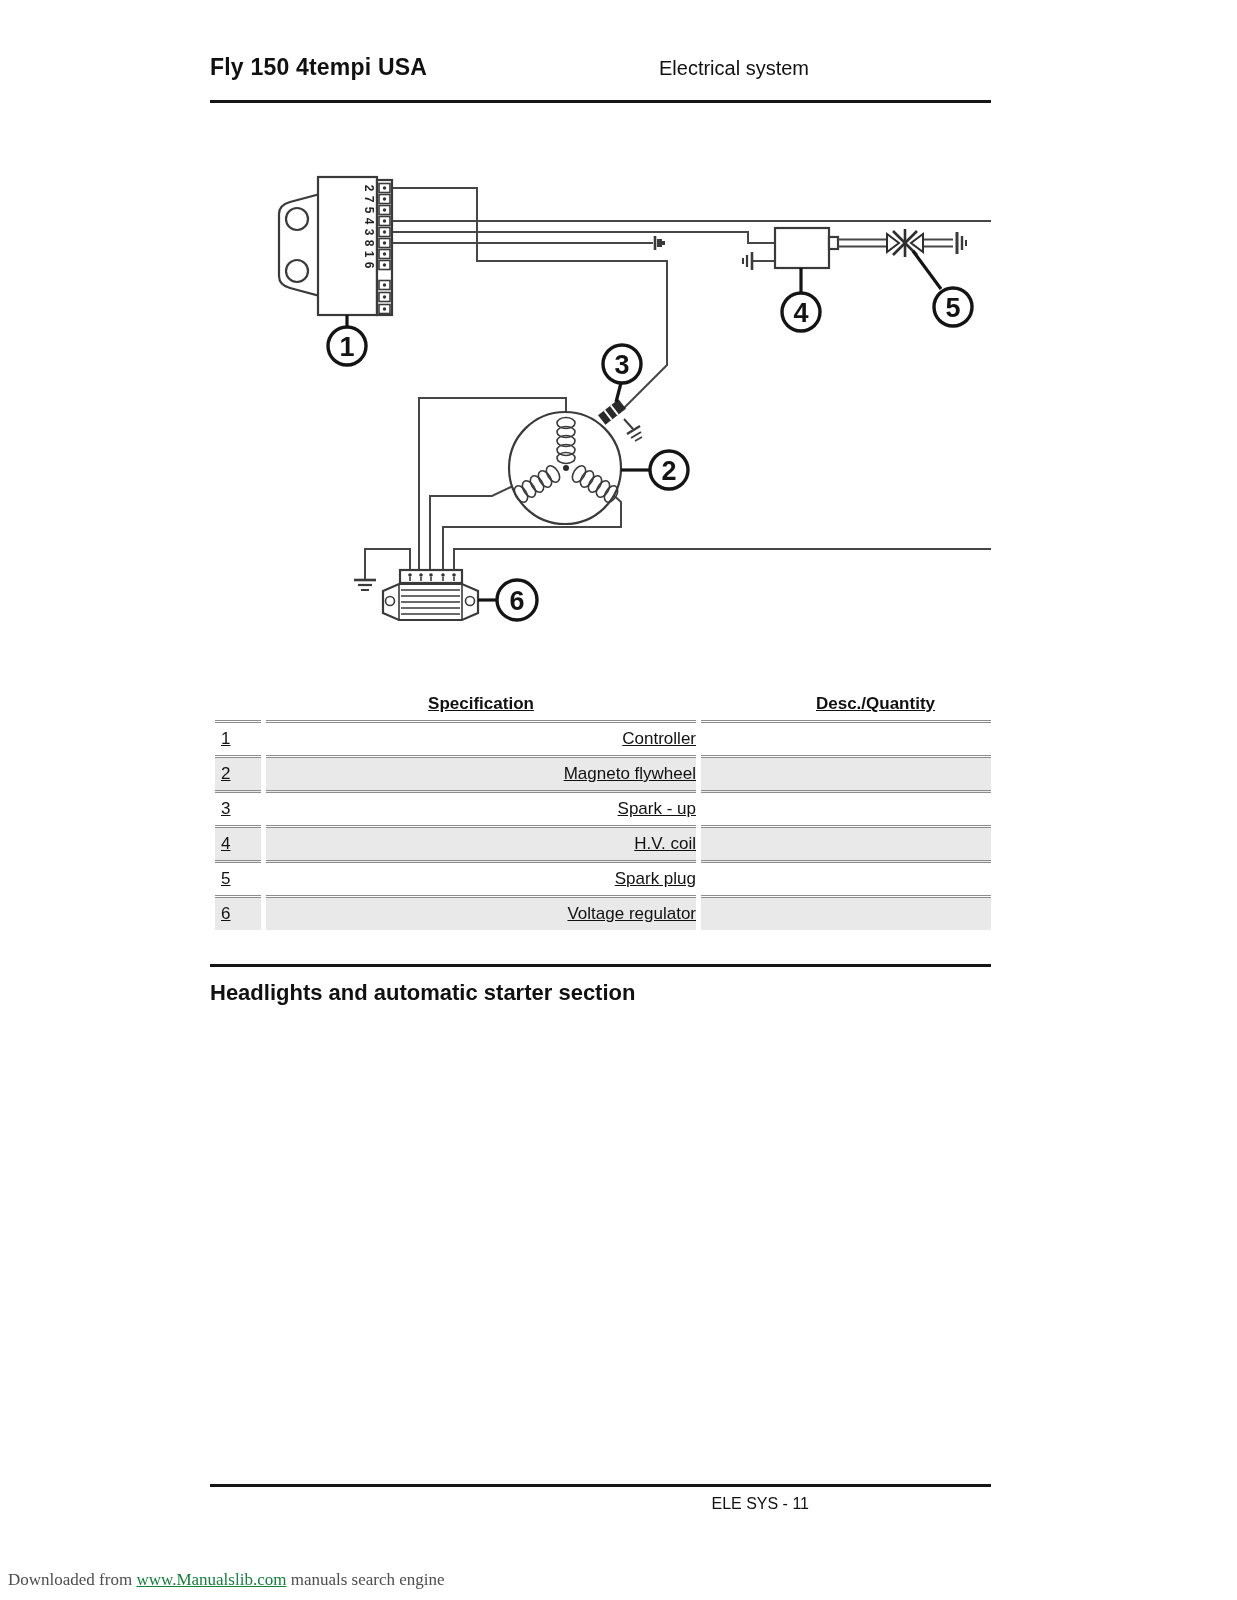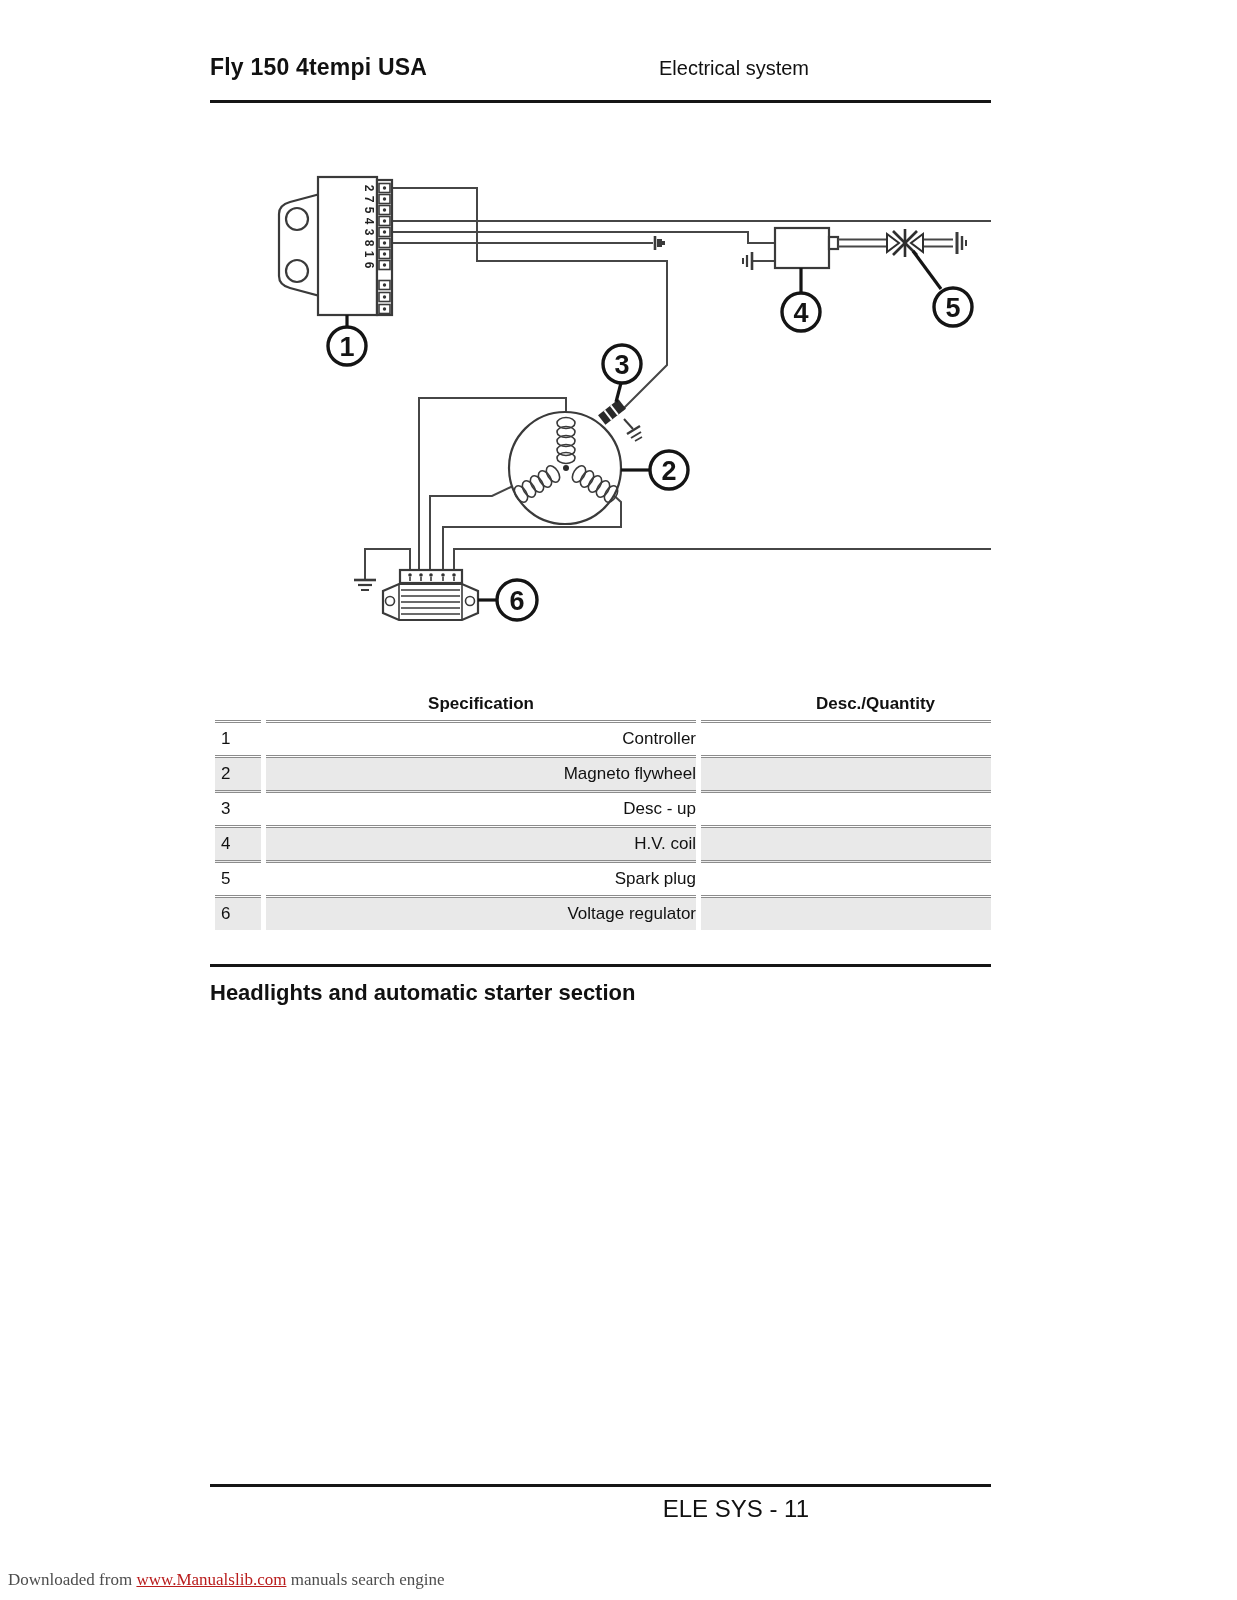--- a/index.html
+++ b/index.html
@@ -10,35 +10,35 @@
   .abs{position:absolute;}
   .header-model{left:210px;top:54px;font-size:23px;font-weight:bold;letter-spacing:.2px;}
   .header-section{top:57px;right:182px;font-size:20px;}
   .rule{left:210px;width:845px;height:3px;background:#161616;}
   .rule-header{top:100px;}
   .rule-section{top:964px;}
   .rule-footer{top:1484px;}
   .diagram-svg{left:0;top:0;}
   .ignition-title{left:210px;top:656px;width:845px;text-align:center;font-size:18px;font-weight:bold;
     text-decoration:underline;letter-spacing:.3px;}
-  .spec-table-wrap{left:210px;top:688px;width:845px;}
+  .spec-table-wrap{left:210px;top:688px;width:845px;text-decoration:underline;}
   table.spec{width:100%;border-collapse:separate;border-spacing:5px 0;}
   table.spec th, table.spec td{
     font-size:17px;height:32px;border-bottom:3px double #8c8c8c;vertical-align:middle;padding:0;
   }
   table.spec thead th{font-weight:bold;text-align:center;}
   table.spec td.num{width:40px;text-align:left;padding-left:6px;}
   table.spec td.spec-cell{width:430px;text-align:right;}
   table.spec td.desc-cell{text-align:center;}
   table.spec tbody tr:nth-child(even) td{background:#e9e9e9;}
   table.spec tbody tr:last-child td{border-bottom:none;}
   .section-heading{left:210px;top:980px;font-size:22px;font-weight:bold;}
-  .footer-page{right:182px;top:1495px;font-size:24px;}
+  .footer-page{right:182px;top:1495px;font-size:16px;}
   .watermark{left:8px;top:1570px;font-family:"Liberation Serif",serif;font-size:17px;color:#4d4d4d;}
-  .watermark a{color:#b91c1c;text-decoration:underline;cursor:pointer;}
+  .watermark a{color:#15803d;text-decoration:underline;cursor:pointer;}
   svg .wire{stroke:#464646;stroke-width:2;fill:none;}
   svg .part{stroke:#3a3a3a;stroke-width:2.2;fill:#ffffff;}
   svg .thin{stroke:#3a3a3a;stroke-width:1.6;fill:none;}
   svg .callout-circle{stroke:#141414;stroke-width:3.4;fill:#ffffff;}
   svg .callout-num{font-family:"Liberation Sans",sans-serif;font-size:27px;font-weight:bold;fill:#141414;text-anchor:middle;}
   svg .callout-line{stroke:#141414;stroke-width:3.2;fill:none;}
   svg .pin-label{font-family:"Liberation Sans",sans-serif;font-size:12px;font-weight:bold;fill:#222;text-anchor:middle;}
   svg .gnd{stroke:#3a3a3a;fill:none;}
 </style>
 </head>
@@ -263,21 +263,21 @@
           <td class="spec-cell">Controller</td>
           <td class="desc-cell"></td>
         </tr>
         <tr>
           <td class="num">2</td>
           <td class="spec-cell">Magneto flywheel</td>
           <td class="desc-cell"></td>
         </tr>
         <tr>
           <td class="num">3</td>
-          <td class="spec-cell">Desc - up</td>
+          <td class="spec-cell">Spark - up</td>
           <td class="desc-cell"></td>
         </tr>
         <tr>
           <td class="num">4</td>
           <td class="spec-cell">H.V. coil</td>
           <td class="desc-cell"></td>
         </tr>
         <tr>
           <td class="num">5</td>
           <td class="spec-cell">Spark plug</td>

